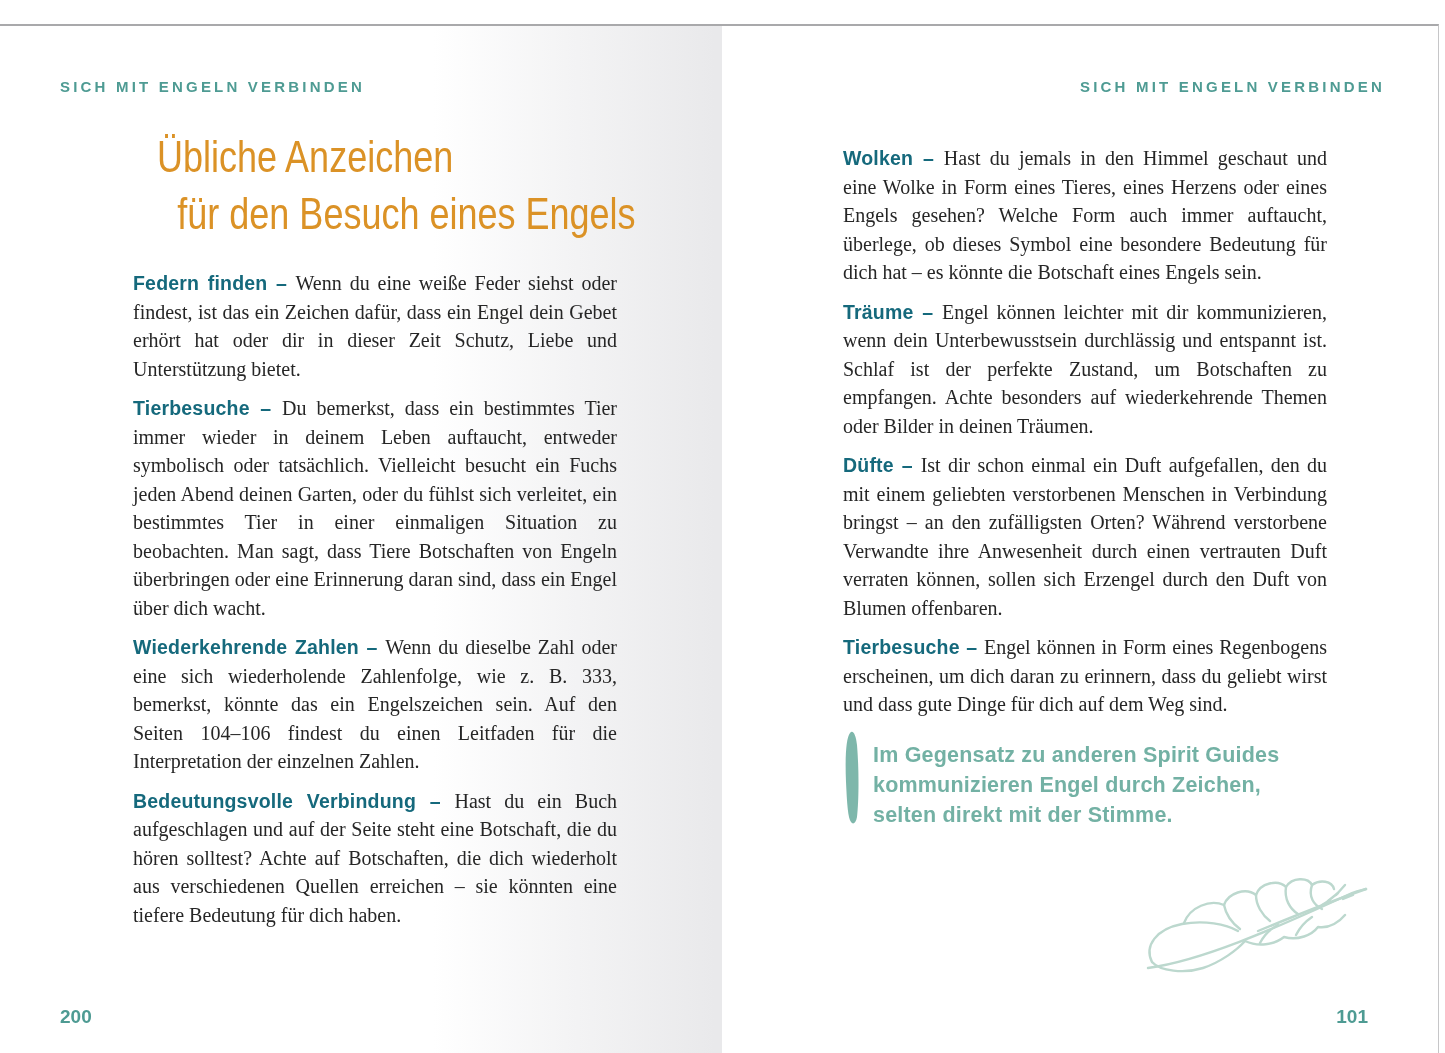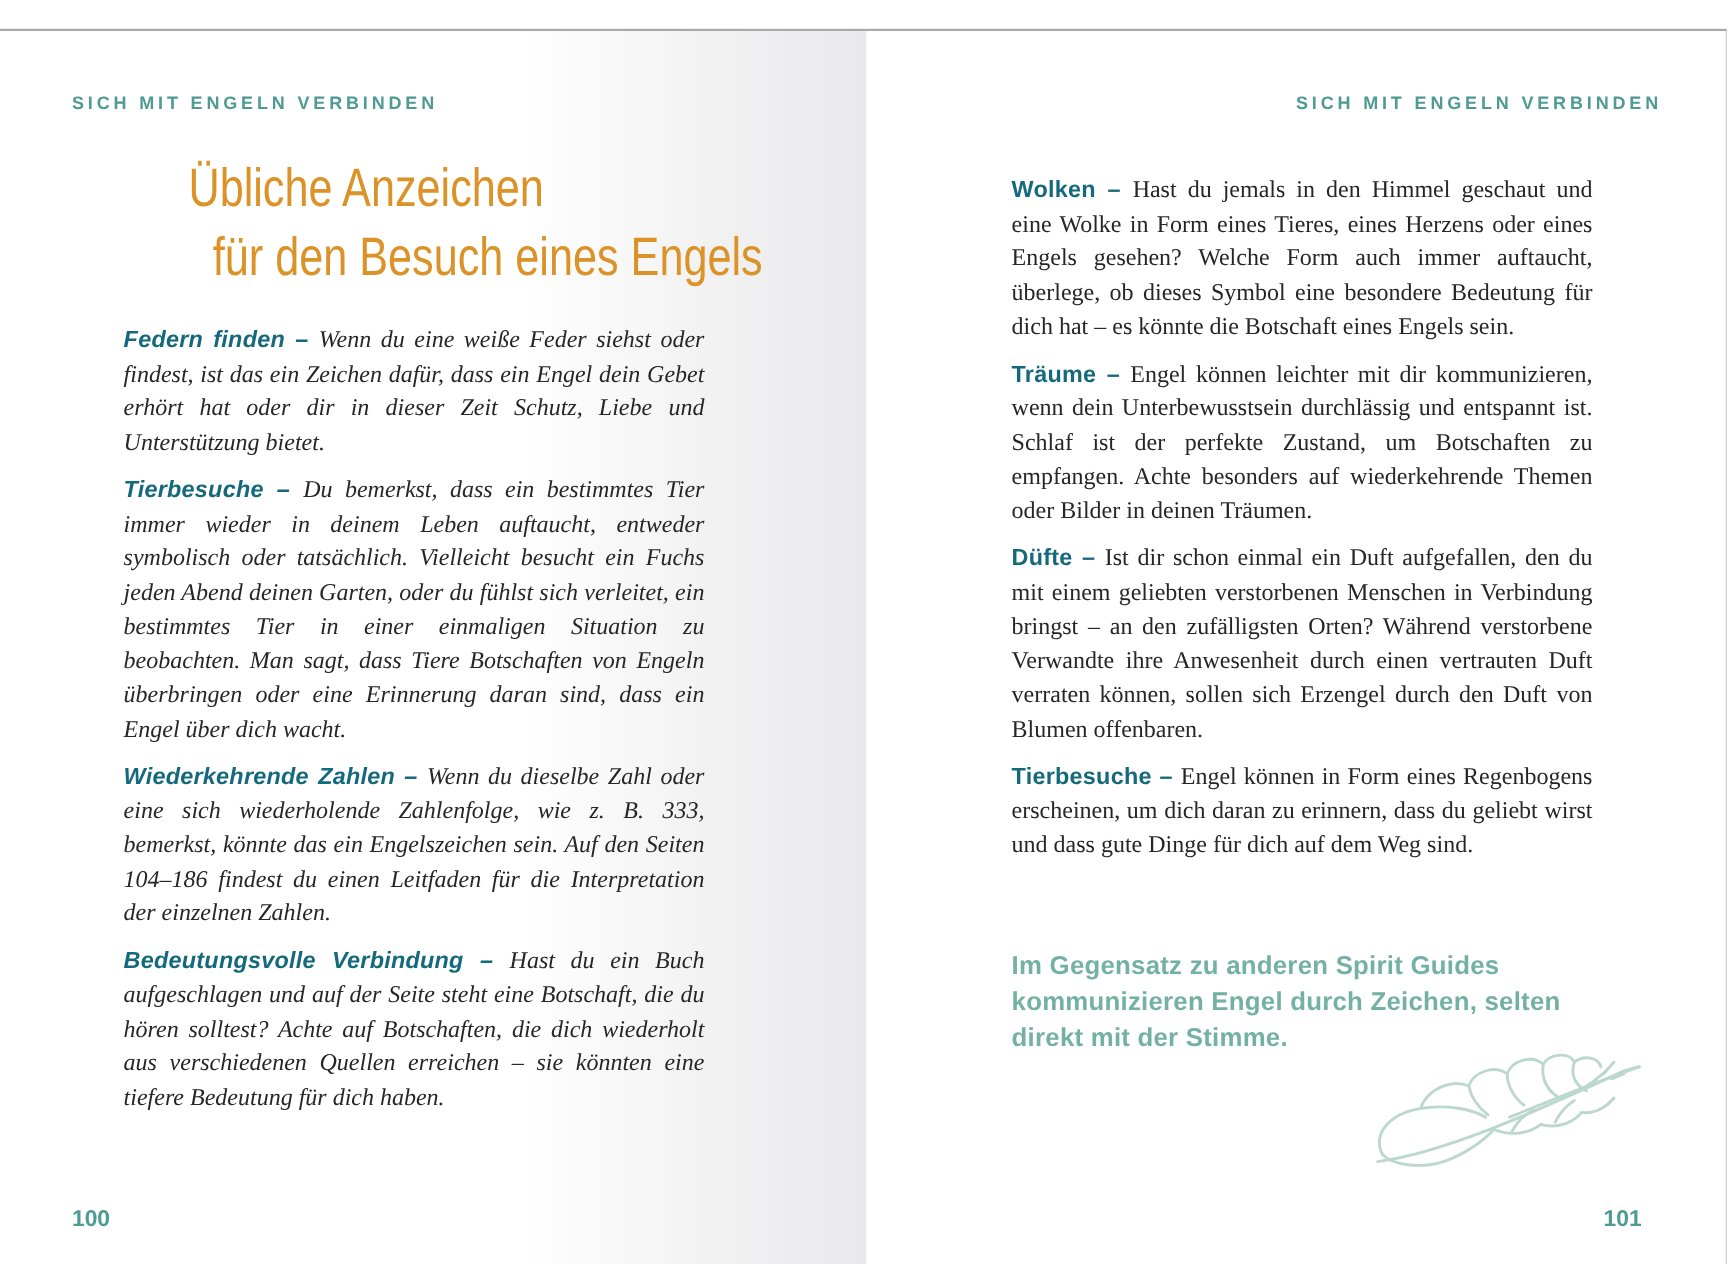--- a/index.html
+++ b/index.html
@@ -47,34 +47,34 @@
     font-weight:400;font-size:45px;line-height:57px;
   }
   .tscale{display:inline-block;transform:scaleX(0.8);transform-origin:center;white-space:nowrap;}
 
   .body-col{
     position:absolute;width:484px;
     font-size:20px;line-height:28.5px;
     text-align:justify;
     hyphens:auto;-webkit-hyphens:auto;
   }
-  .body-col.left{left:103px;top:243px;font-style:italic;}
+  .body-col.left{left:133px;top:243px;}
   .body-col.right{left:121px;top:118px;}
 
   .para{margin-bottom:11px;}
   .lead{
     font-family:"Liberation Sans", sans-serif;
     font-weight:700;font-size:19.5px;
     color:var(--teal-dark);letter-spacing:0.2px;
   }
   .lead::after{content:" ";}
 
   .callout{
-    position:absolute;left:121px;top:744px;width:484px;
-    display:flex;align-items:flex-end;flex-direction:column;
+    position:absolute;left:121px;top:702px;width:484px;
+    display:flex;align-items:flex-end;
   }
   .callout-bar{flex:0 0 18px;margin-right:12px;margin-top:2px;}
   .callout-text{
     font-family:"Liberation Sans", sans-serif;
     font-weight:700;font-size:21.5px;line-height:30px;
     color:var(--callout);letter-spacing:0.2px;
   }
 
   .feather{position:absolute;left:418px;top:848px;width:232px;height:116px;}
   .feather svg{width:100%;height:100%;}
@@ -96,25 +96,25 @@
     <div class="running-head left">SICH MIT ENGELN VERBINDEN</div>
 
     <div class="chapter-title">
       <div class="title-line"><span class="tscale">Übliche Anzeichen</span></div>
       <div class="title-line"><span class="tscale">für den Besuch eines Engels</span></div>
     </div>
 
     <div class="body-col left">
       <p class="para"><span class="lead">Federn finden –</span><span>Wenn du eine weiße Feder siehst oder findest, ist das ein Zeichen dafür, dass ein Engel dein Gebet erhört hat oder dir in dieser Zeit Schutz, Liebe und Unterstützung bietet.</span></p>
       <p class="para"><span class="lead">Tierbesuche –</span><span>Du bemerkst, dass ein bestimmtes Tier immer wieder in deinem Leben auftaucht, entweder symbolisch oder tatsächlich. Vielleicht besucht ein Fuchs jeden Abend deinen Garten, oder du fühlst sich verleitet, ein bestimmtes Tier in einer einmaligen Situation zu beobachten. Man sagt, dass Tiere Botschaften von Engeln überbringen oder eine Erinnerung daran sind, dass ein Engel über dich wacht.</span></p>
-      <p class="para"><span class="lead">Wiederkehrende Zahlen –</span><span>Wenn du dieselbe Zahl oder eine sich wiederholende Zahlenfolge, wie z. B. 333, bemerkst, könnte das ein Engelszeichen sein. Auf den Seiten 104–186 findest du einen Leitfaden für die Interpretation der einzelnen Zahlen.</span></p>
+      <p class="para"><span class="lead">Wiederkehrende Zahlen –</span><span>Wenn du dieselbe Zahl oder eine sich wiederholende Zahlenfolge, wie z. B. 333, bemerkst, könnte das ein Engelszeichen sein. Auf den Seiten 104–106 findest du einen Leitfaden für die Interpretation der einzelnen Zahlen.</span></p>
       <p class="para"><span class="lead">Bedeutungsvolle Verbindung –</span><span>Hast du ein Buch aufgeschlagen und auf der Seite steht eine Botschaft, die du hören solltest? Achte auf Botschaften, die dich wiederholt aus verschiedenen Quellen erreichen – sie könnten eine tiefere Bedeutung für dich haben.</span></p>
     </div>
 
-    <div class="folio left">100</div>
+    <div class="folio left">200</div>
   </div>
 
   <div class="page page-right">
     <div class="running-head right">SICH MIT ENGELN VERBINDEN</div>
 
     <div class="body-col right">
       <p class="para"><span class="lead">Wolken –</span><span>Hast du jemals in den Himmel geschaut und eine Wolke in Form eines Tieres, eines Herzens oder eines Engels gesehen? Welche Form auch immer auftaucht, überlege, ob dieses Symbol eine besondere Bedeutung für dich hat – es könnte die Botschaft eines Engels sein.</span></p>
       <p class="para"><span class="lead">Träume –</span><span>Engel können leichter mit dir kommunizieren, wenn dein Unterbewusstsein durchlässig und entspannt ist. Schlaf ist der perfekte Zustand, um Botschaften zu empfangen. Achte besonders auf wiederkehrende Themen oder Bilder in deinen Träumen.</span></p>
       <p class="para"><span class="lead">Düfte –</span><span>Ist dir schon einmal ein Duft aufgefallen, den du mit einem geliebten verstorbenen Menschen in Verbindung bringst – an den zufälligsten Orten? Während verstorbene Verwandte ihre Anwesenheit durch einen vertrauten Duft verraten können, sollen sich Erzengel durch den Duft von Blumen offenbaren.</span></p>
       <p class="para"><span class="lead">Tierbesuche –</span><span>Engel können in Form eines Regenbogens erscheinen, um dich daran zu erinnern, dass du geliebt wirst und dass gute Dinge für dich auf dem Weg sind.</span></p>

